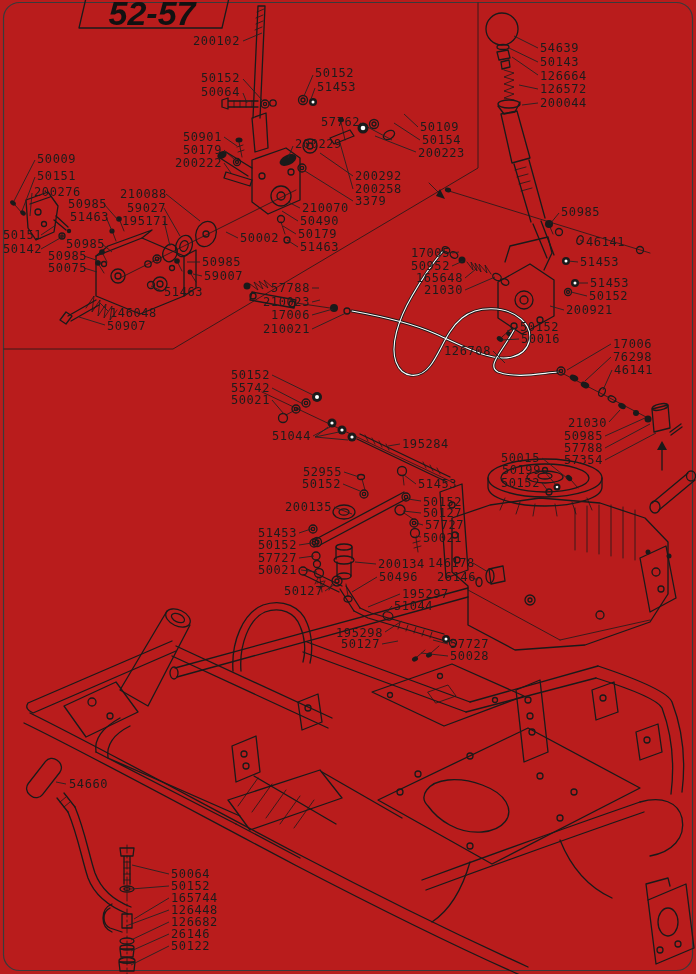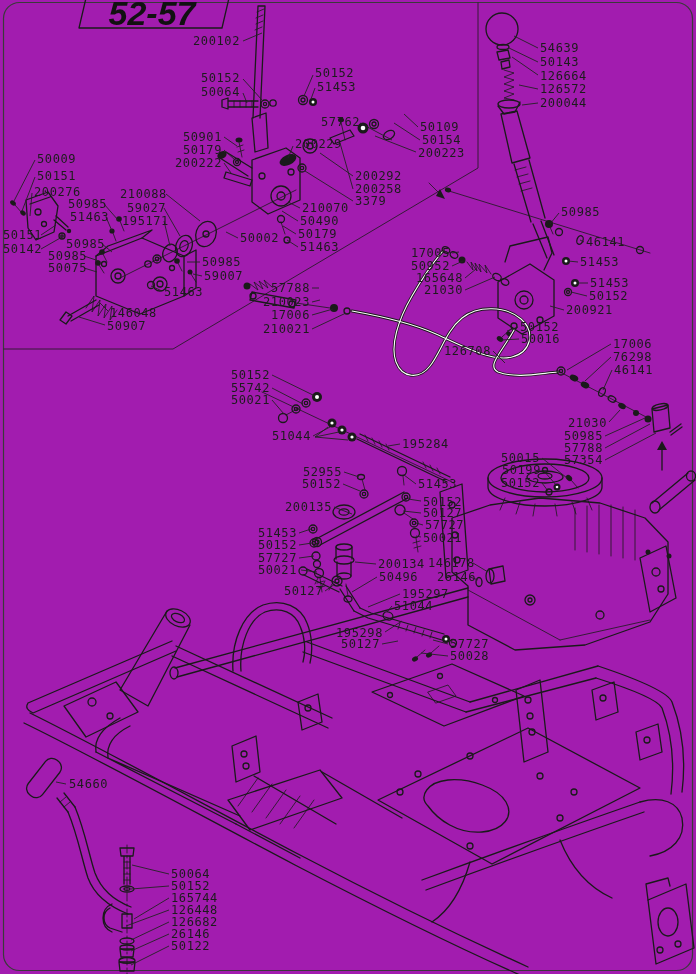--- a/index.html
+++ b/index.html
@@ -1,16 +1,16 @@
 <!DOCTYPE html>
 <html><head>
 <meta charset="utf-8">
 <style>
   html,body{margin:0;padding:0;background:#e8e8e8;}
-  .page{position:relative;width:696px;height:974px;background:#a21caf;overflow:hidden;
+  .page{position:relative;width:696px;height:974px;background:#b91c1c;overflow:hidden;
         font-family:"DejaVu Sans Mono", monospace;}
   svg{position:absolute;left:0;top:0;}
   .art{stroke:#1a1a1a;fill:none;stroke-width:1.3;stroke-linecap:round;stroke-linejoin:round;}
   .thin{stroke-width:0.8;}
   .blk{fill:#1a1a1a;stroke:none;}
   .wht{fill:#ffffff;stroke:none;}
   .cable{stroke:#1a1a1a;stroke-width:2.8;fill:none;stroke-linecap:round;}
   .cablecore{stroke:#ffffff;stroke-width:1.1;fill:none;stroke-linecap:round;}
   .leader{stroke:#222222;stroke-width:0.9;fill:none;}
   .part-label{font:12px "DejaVu Sans Mono", monospace;letter-spacing:0.6px;fill:#1c1c1c;}

